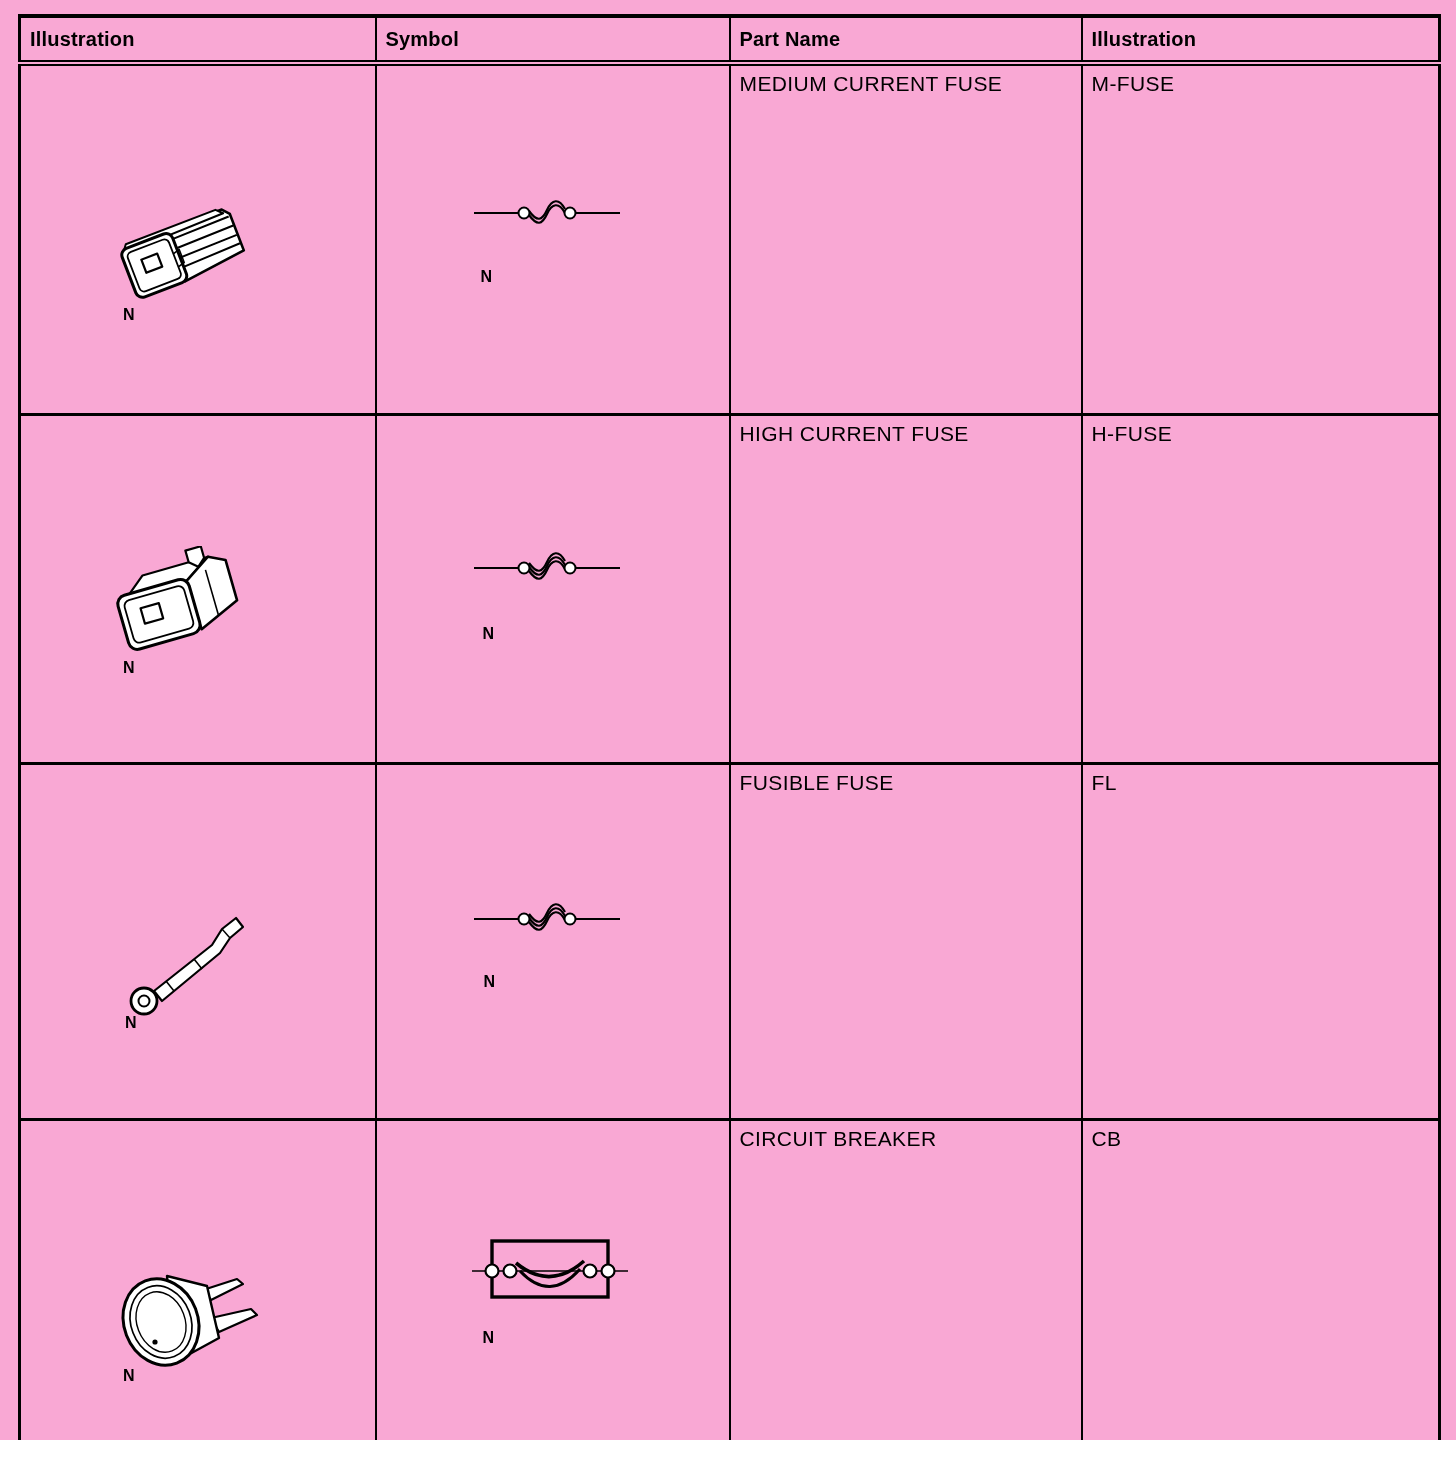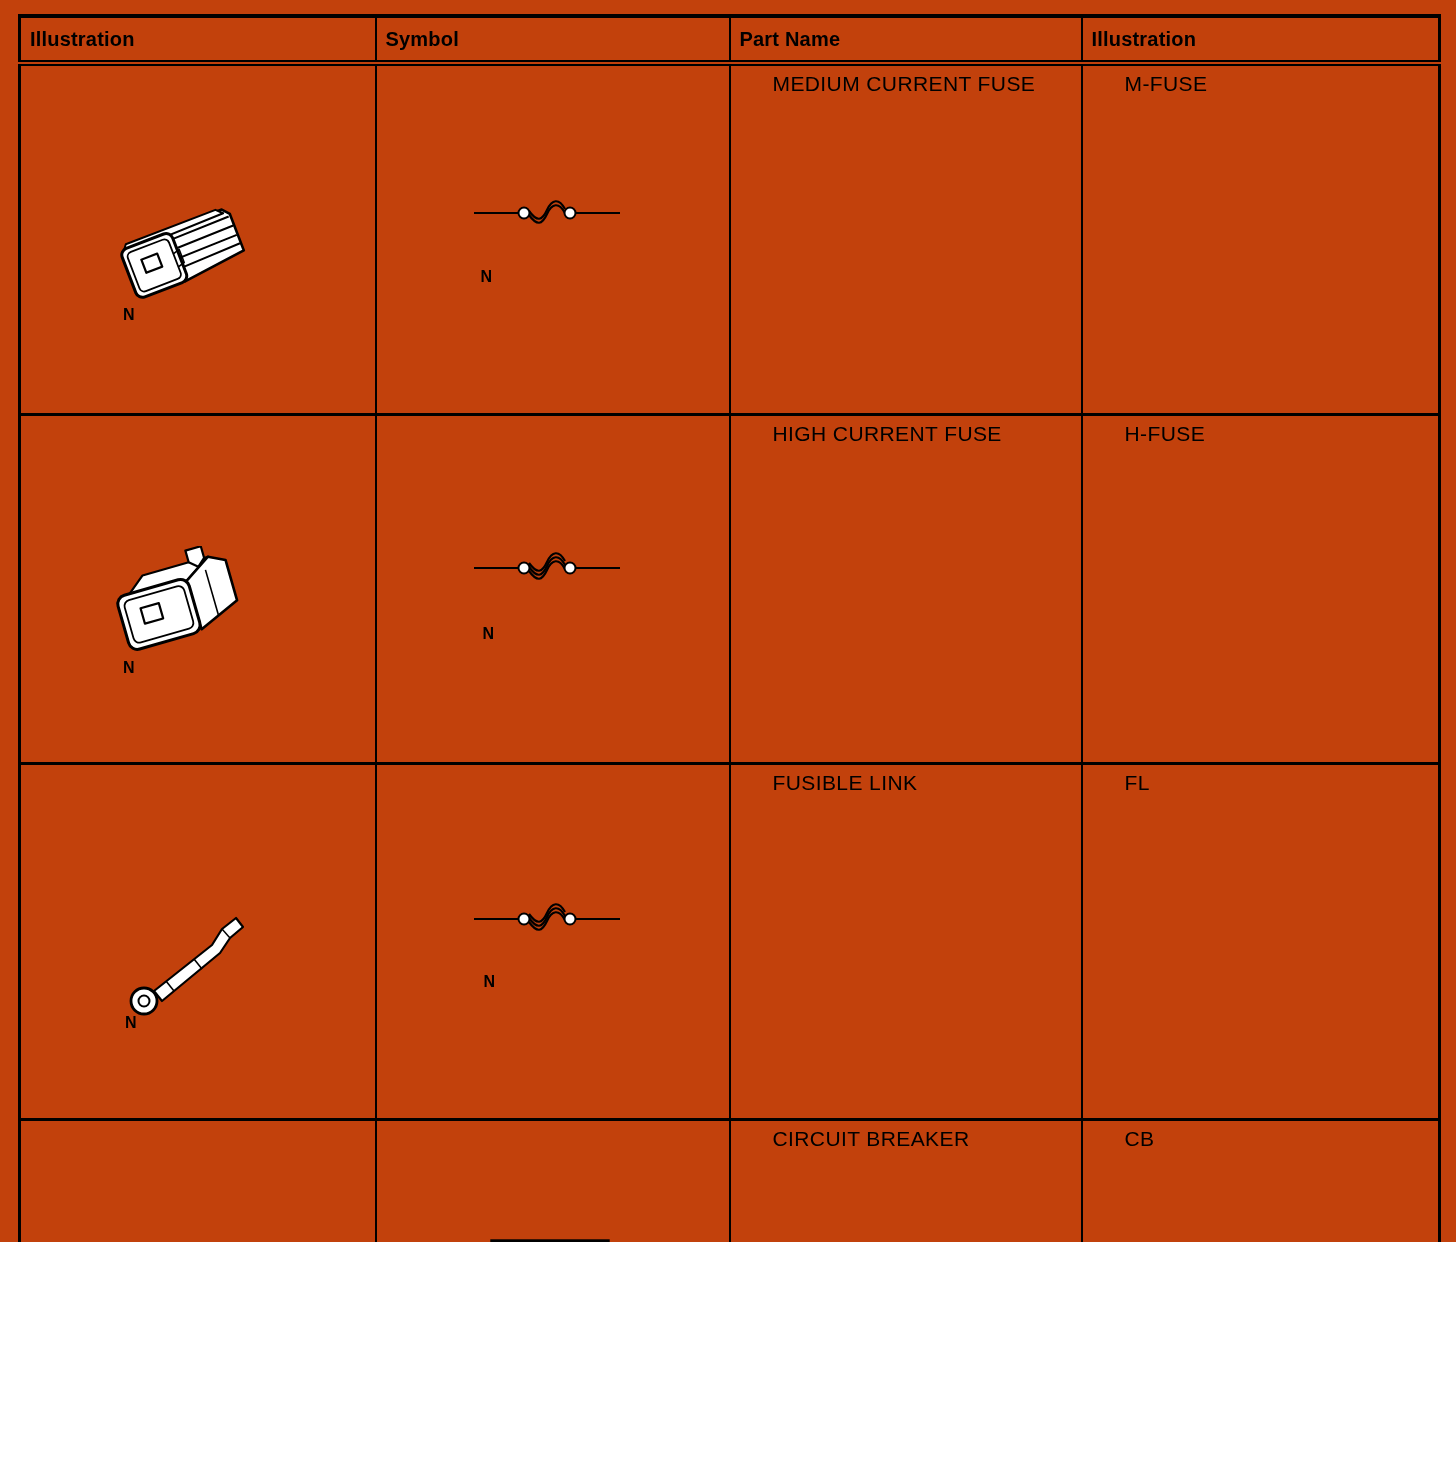--- a/index.html
+++ b/index.html
@@ -1,17 +1,17 @@
 <!DOCTYPE html>
 <html><head>
 <meta charset="utf-8">
 <style>
   html,body { margin:0; padding:0; background:#ffffff; }
   .page {
-    position:relative; width:1456px; height:1242px; background:#c2410c;
+    position:relative; width:1456px; height:1440px; background:#f9a8d4;
     font-family:"Liberation Sans","DejaVu Sans",sans-serif; color:#000;
   }
   table.doc-table {
     position:absolute; left:18px; top:14px; width:1420px;
     border-collapse:collapse; table-layout:fixed;
     border:3px solid #000; border-top:4px solid #000; border-bottom:5px solid #000;
   }
   th {
     border:2px solid #000; border-bottom:6px double #000;
     text-align:left; vertical-align:middle;
@@ -19,21 +19,21 @@
     height:30px; letter-spacing:.2px;
   }
   td {
     border:2px solid #000; border-top:3px solid #000; border-bottom:3px solid #000;
     vertical-align:top; padding:0; position:relative;
   }
   tr.row-0 { height:351px; }
   tr.row-1 { height:349px; }
   tr.row-2 { height:356px; }
   tr.row-3 { height:353px; }
-  .celltext { padding:6px 10px 0 9px; font-size:21px; letter-spacing:.4px;margin-left:33px; }
+  .celltext { padding:6px 10px 0 9px; font-size:21px; letter-spacing:.4px; }
   .nlabel { position:absolute; font-size:16px; font-weight:bold; line-height:1; }
   .gfx { position:absolute; }
 </style>
 </head>
 <body>
 
 <svg width="0" height="0" style="position:absolute" aria-hidden="true">
   <defs>
     <g id="sym-fuse-2" stroke="#000">
       <line x1="2" y1="22" x2="46" y2="22" stroke-width="2"></line>
@@ -155,21 +155,21 @@
           </svg>
           <span class="nlabel" style="left:104px;top:250px">N</span>
         </td>
         <td>
           <svg class="gfx" style="left:95px;top:132px" width="150" height="44" viewBox="0 0 150 44">
               <use href="#sym-fuse-3"></use>
             </svg>
           <span class="nlabel" style="left:107px;top:209px">N</span>
         </td>
         <td>
-          <div class="celltext">FUSIBLE LINK</div>
+          <div class="celltext">FUSIBLE FUSE</div>
         </td>
         <td>
           <div class="celltext">FL</div>
         </td>
       </tr>
 
       <tr class="row-3">
         <td>
           <svg class="gfx" style="left:90px;top:135px" width="160" height="120" viewBox="0 0 160 120">
             <g stroke="#000" fill="#fff" stroke-linejoin="round">

